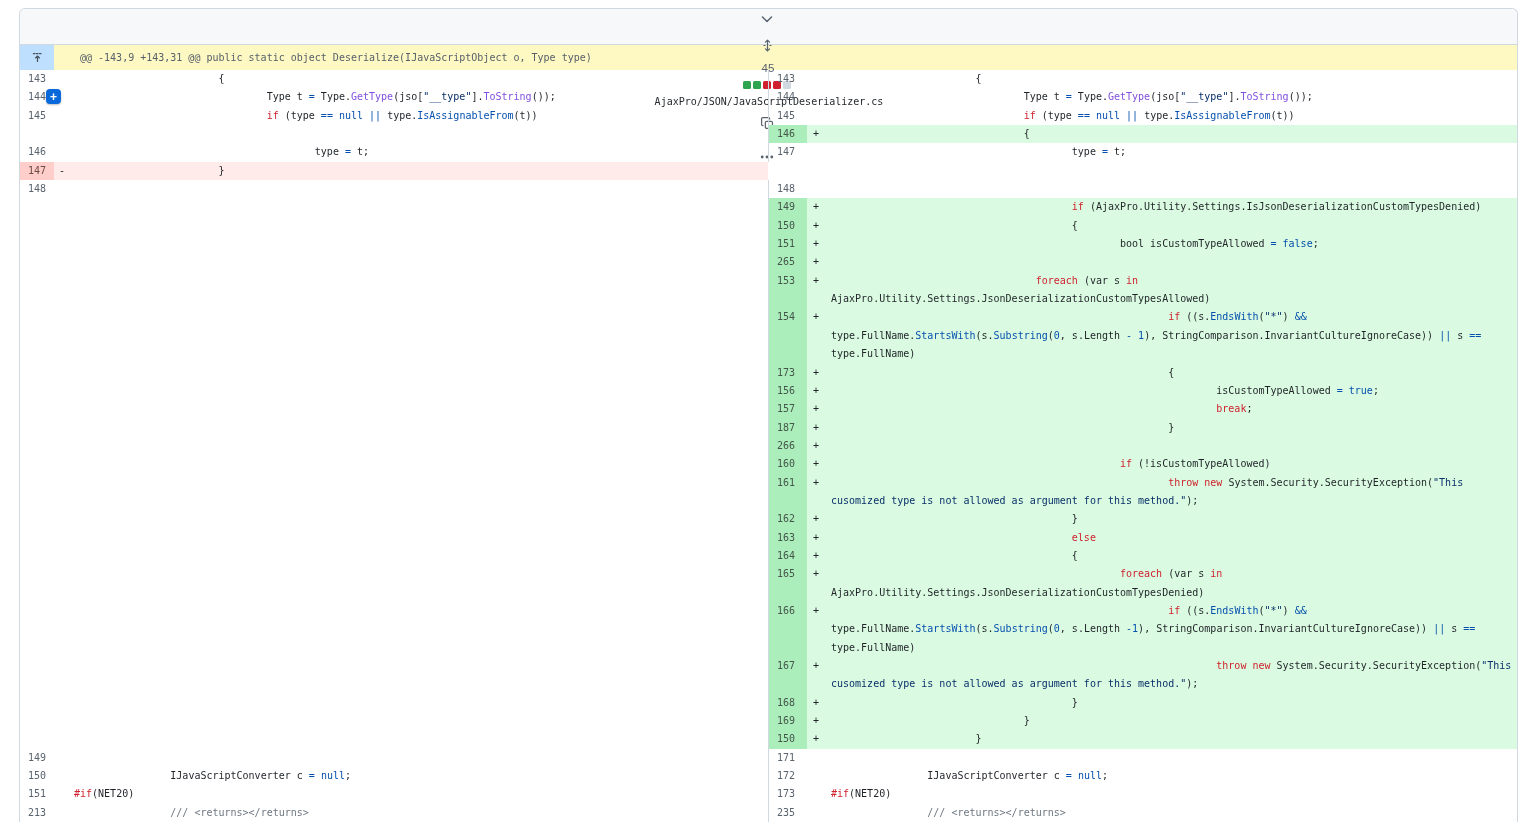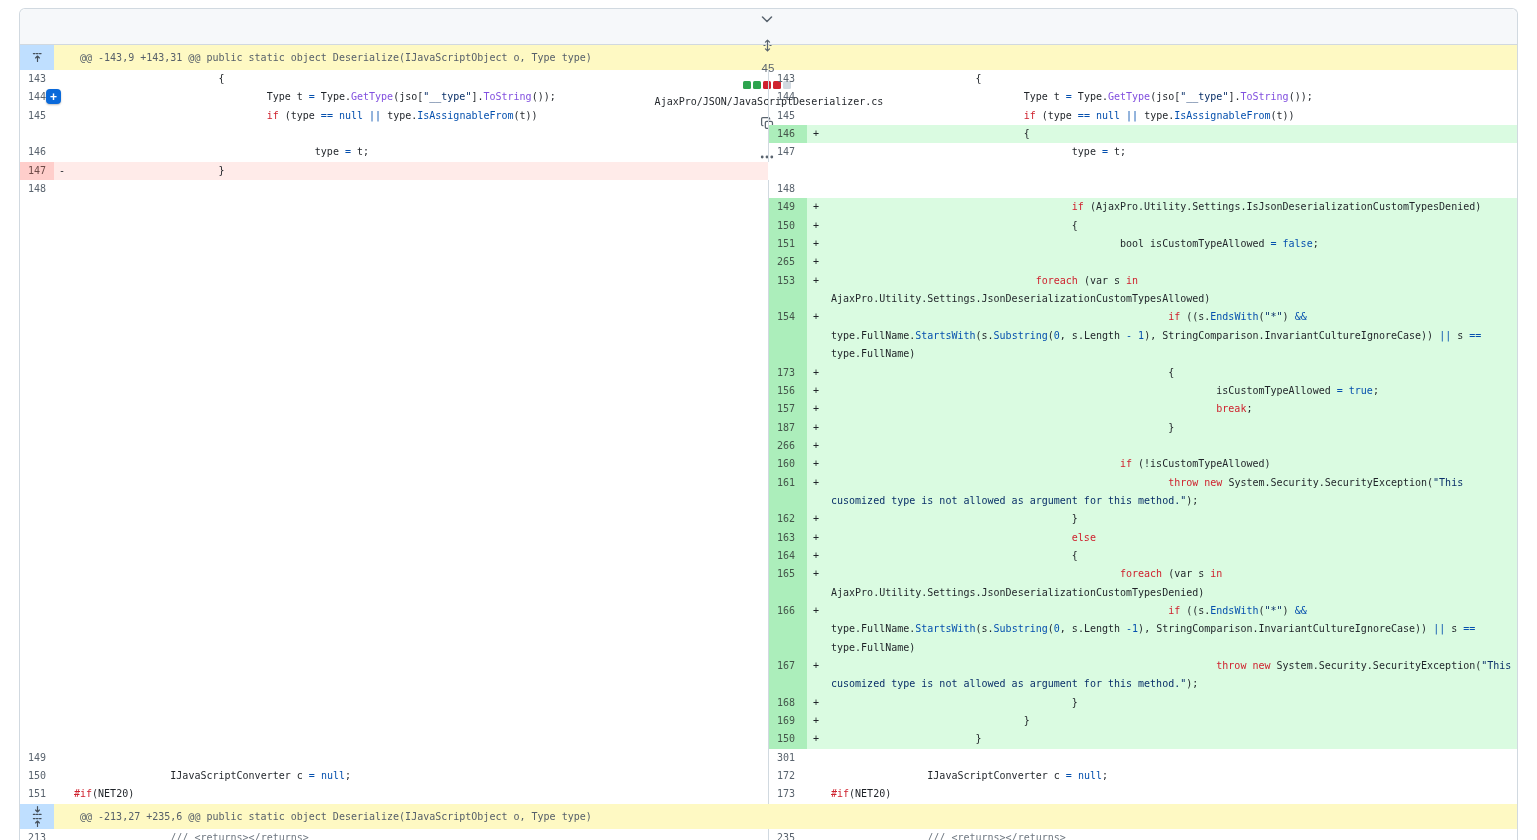--- a/index.html
+++ b/index.html
@@ -411,21 +411,21 @@
           <div class="code"><span class="seg-p">			}</span></div>
         </div>
       </div>
       <div class="pair">
         <div class="side l ctx">
           <div class="ln">149</div>
           <div class="mk"></div>
           <div class="code"></div>
         </div>
         <div class="side r ctx">
-          <div class="ln">301</div>
+          <div class="ln">171</div>
           <div class="mk"></div>
           <div class="code"></div>
         </div>
       </div>
       <div class="pair">
         <div class="side l ctx">
           <div class="ln">150</div>
           <div class="mk"></div>
           <div class="code"><span class="seg-p">		IJavaScriptConverter c </span><span class="seg-c">=</span><span class="seg-p"> </span><span class="seg-c">null</span><span class="seg-p">;</span></div>
         </div>
@@ -439,37 +439,20 @@
         <div class="side l ctx">
           <div class="ln">151</div>
           <div class="mk"></div>
           <div class="code"><span class="seg-k">#if</span><span class="seg-p">(NET20)</span></div>
         </div>
         <div class="side r ctx">
           <div class="ln">173</div>
           <div class="mk"></div>
           <div class="code"><span class="seg-k">#if</span><span class="seg-p">(NET20)</span></div>
         </div>
-      </div>
-      <div class="hunk-row">
-        <div class="hunk-gutter">
-          <button class="expand-btn">
-            <svg width="11" height="11" viewBox="0 0 12 12" fill="none" stroke="currentColor" stroke-width="1.3" stroke-linecap="round" stroke-linejoin="round">
-              <path d="M1.5 10.3h9" stroke-dasharray="1.8 1.5"></path>
-              <path d="M6 1.7v5.9M6 7.6L3.9 5.5M6 7.6l2.1-2.1"></path>
-            </svg>
-          </button>
-          <button class="expand-btn">
-            <svg width="11" height="11" viewBox="0 0 12 12" fill="none" stroke="currentColor" stroke-width="1.3" stroke-linecap="round" stroke-linejoin="round">
-              <path d="M1.5 1.7h9" stroke-dasharray="1.8 1.5"></path>
-              <path d="M6 10.3V4.4M6 4.4L3.9 6.5M6 4.4l2.1 2.1"></path>
-            </svg>
-          </button>
-        </div>
-        <div class="hunk-text">@@ -213,27 +235,6 @@ public static object Deserialize(IJavaScriptObject o, Type type)</div>
       </div>
       <div class="pair">
         <div class="side l ctx">
           <div class="ln">213</div>
           <div class="mk"></div>
           <div class="code"><span class="seg-cm">		/// &lt;returns&gt;&lt;/returns&gt;</span></div>
         </div>
         <div class="side r ctx">
           <div class="ln">235</div>
           <div class="mk"></div>

